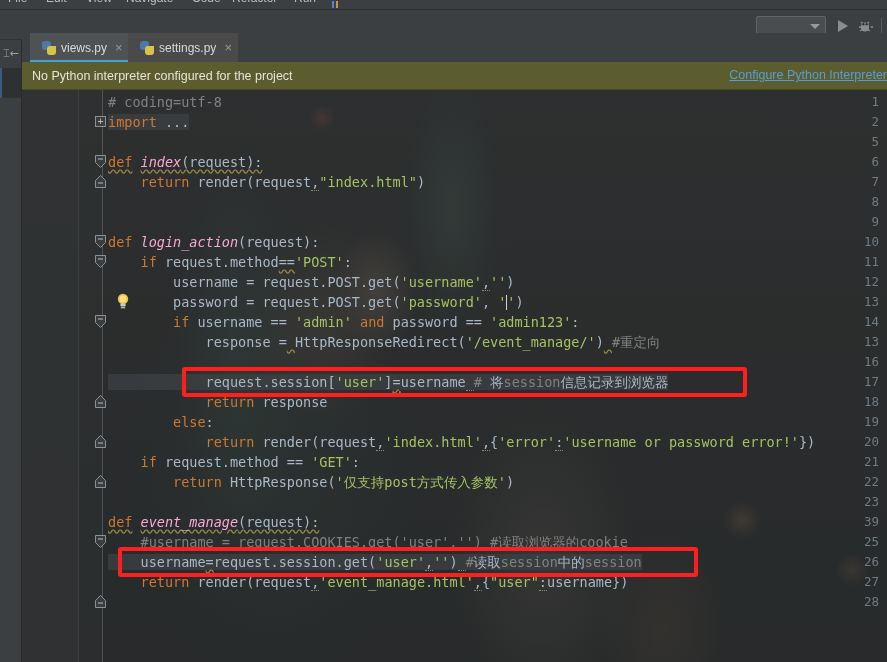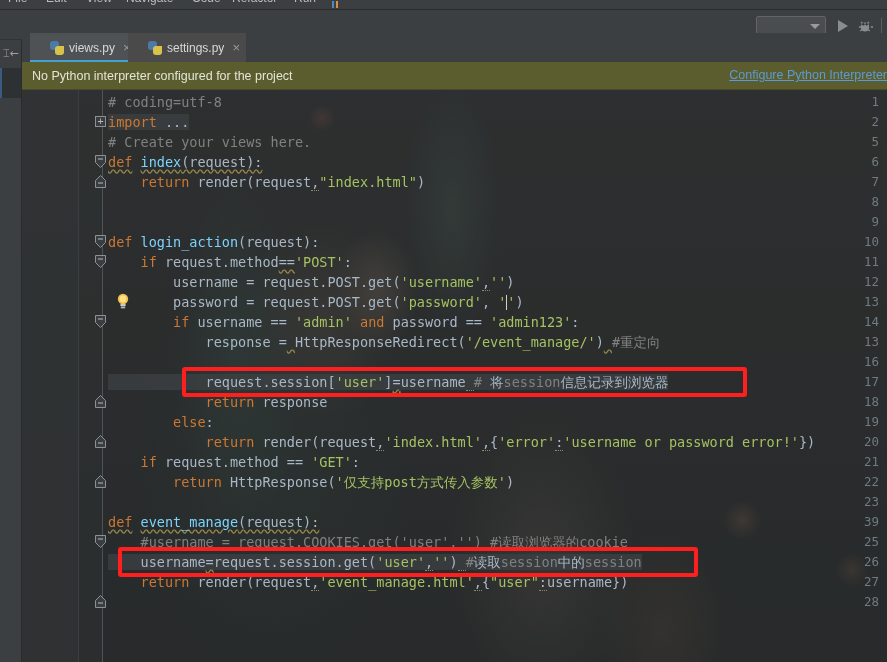--- a/index.html
+++ b/index.html
@@ -94,21 +94,21 @@
   }
 
   
   .tabbar {
     position: absolute; top: 33px; left: 22px; width: 865px; height: 29px;
     background: #3c3f41;
   }
   .tab {
     position: absolute; top: 0; height: 29px;
     display: flex; align-items: center;
-    padding: 0 6px 0 20px;
+    padding: 0 6px 0 12px;
     font-family: "Liberation Sans", sans-serif;
     font-size: 12px;
     color: #d8d8d8;
     white-space: nowrap;
     cursor: default;
   }
   .tab.active { background: #4e5254; }
   .tab.active::after {
     content: ""; position: absolute; left: 0; bottom: 0;
     width: 100%; height: 2px; background: #43a2d4;
@@ -204,21 +204,21 @@
     position: absolute; top: 0; left: 0; width: 865px; height: 502px;
   }
   .cl {
     position: absolute; left: 86px; height: 20px; line-height: 20px;
     font-family: "DejaVu Sans Mono", monospace;
     font-size: 13.5px;
     white-space: pre;
     letter-spacing: 0px;
   }
   .kw   { color: #cc7832; }
-  .fn   { color: #7dd3fc; }
+  .fn   { color: #f9a8d4; font-style: italic; }
   .str  { color: #a5c261; }
   .plain{ color: #a9b7c6; }
   .com  { color: #808080; }
   .cjk  { color: #808080; font-family: "DejaVu Sans", sans-serif; }
   .cjk-g{ color: #a9b7c6; font-family: "DejaVu Sans", sans-serif; }
   .hl   { background: rgba(60,64,66,0.78); }
   .wavy { text-decoration: underline; text-decoration-style: wavy;
           text-decoration-color: #9a8a4a; text-underline-offset: 2px; }
   .dotted { border-bottom: 1px dotted #8a8a6a; }
 
@@ -430,21 +430,20 @@
         <rect x="5.8" y="14.4" width="4.4" height="2" fill="#b0b0b0"></rect>
       </svg>
     </div>
 
     <div class="code">
 
       <div class="cl" style="top:2px"><span class="com">#&nbsp;coding=utf-8</span></div>
 
       <div class="cl" style="top:22px"><span class="hl"><span class="kw">import</span><span class="plain"> ...</span></span></div>
 
-      <div class="cl" style="top:42px"><span class="com"># Create your views here.</span></div>
 
       <div class="cl" style="top:62px"><span class="kw wavy">def</span><span class="plain"> </span><span class="fn wavy">index</span><span class="plain wavy">(request):</span></div>
 
       <div class="cl" style="top:82px"><span class="plain">    </span><span class="kw">return</span><span class="plain"> render(request</span><span class="plain dotted">,</span><span class="str">"index.html"</span><span class="plain">)</span></div>
 
       <div class="cl" style="top:102px"></div>
       <div class="cl" style="top:122px"></div>
 
       <div class="cl" style="top:142px"><span class="kw">def</span><span class="plain"> </span><span class="fn">login_action</span><span class="plain">(request):</span></div>
 

